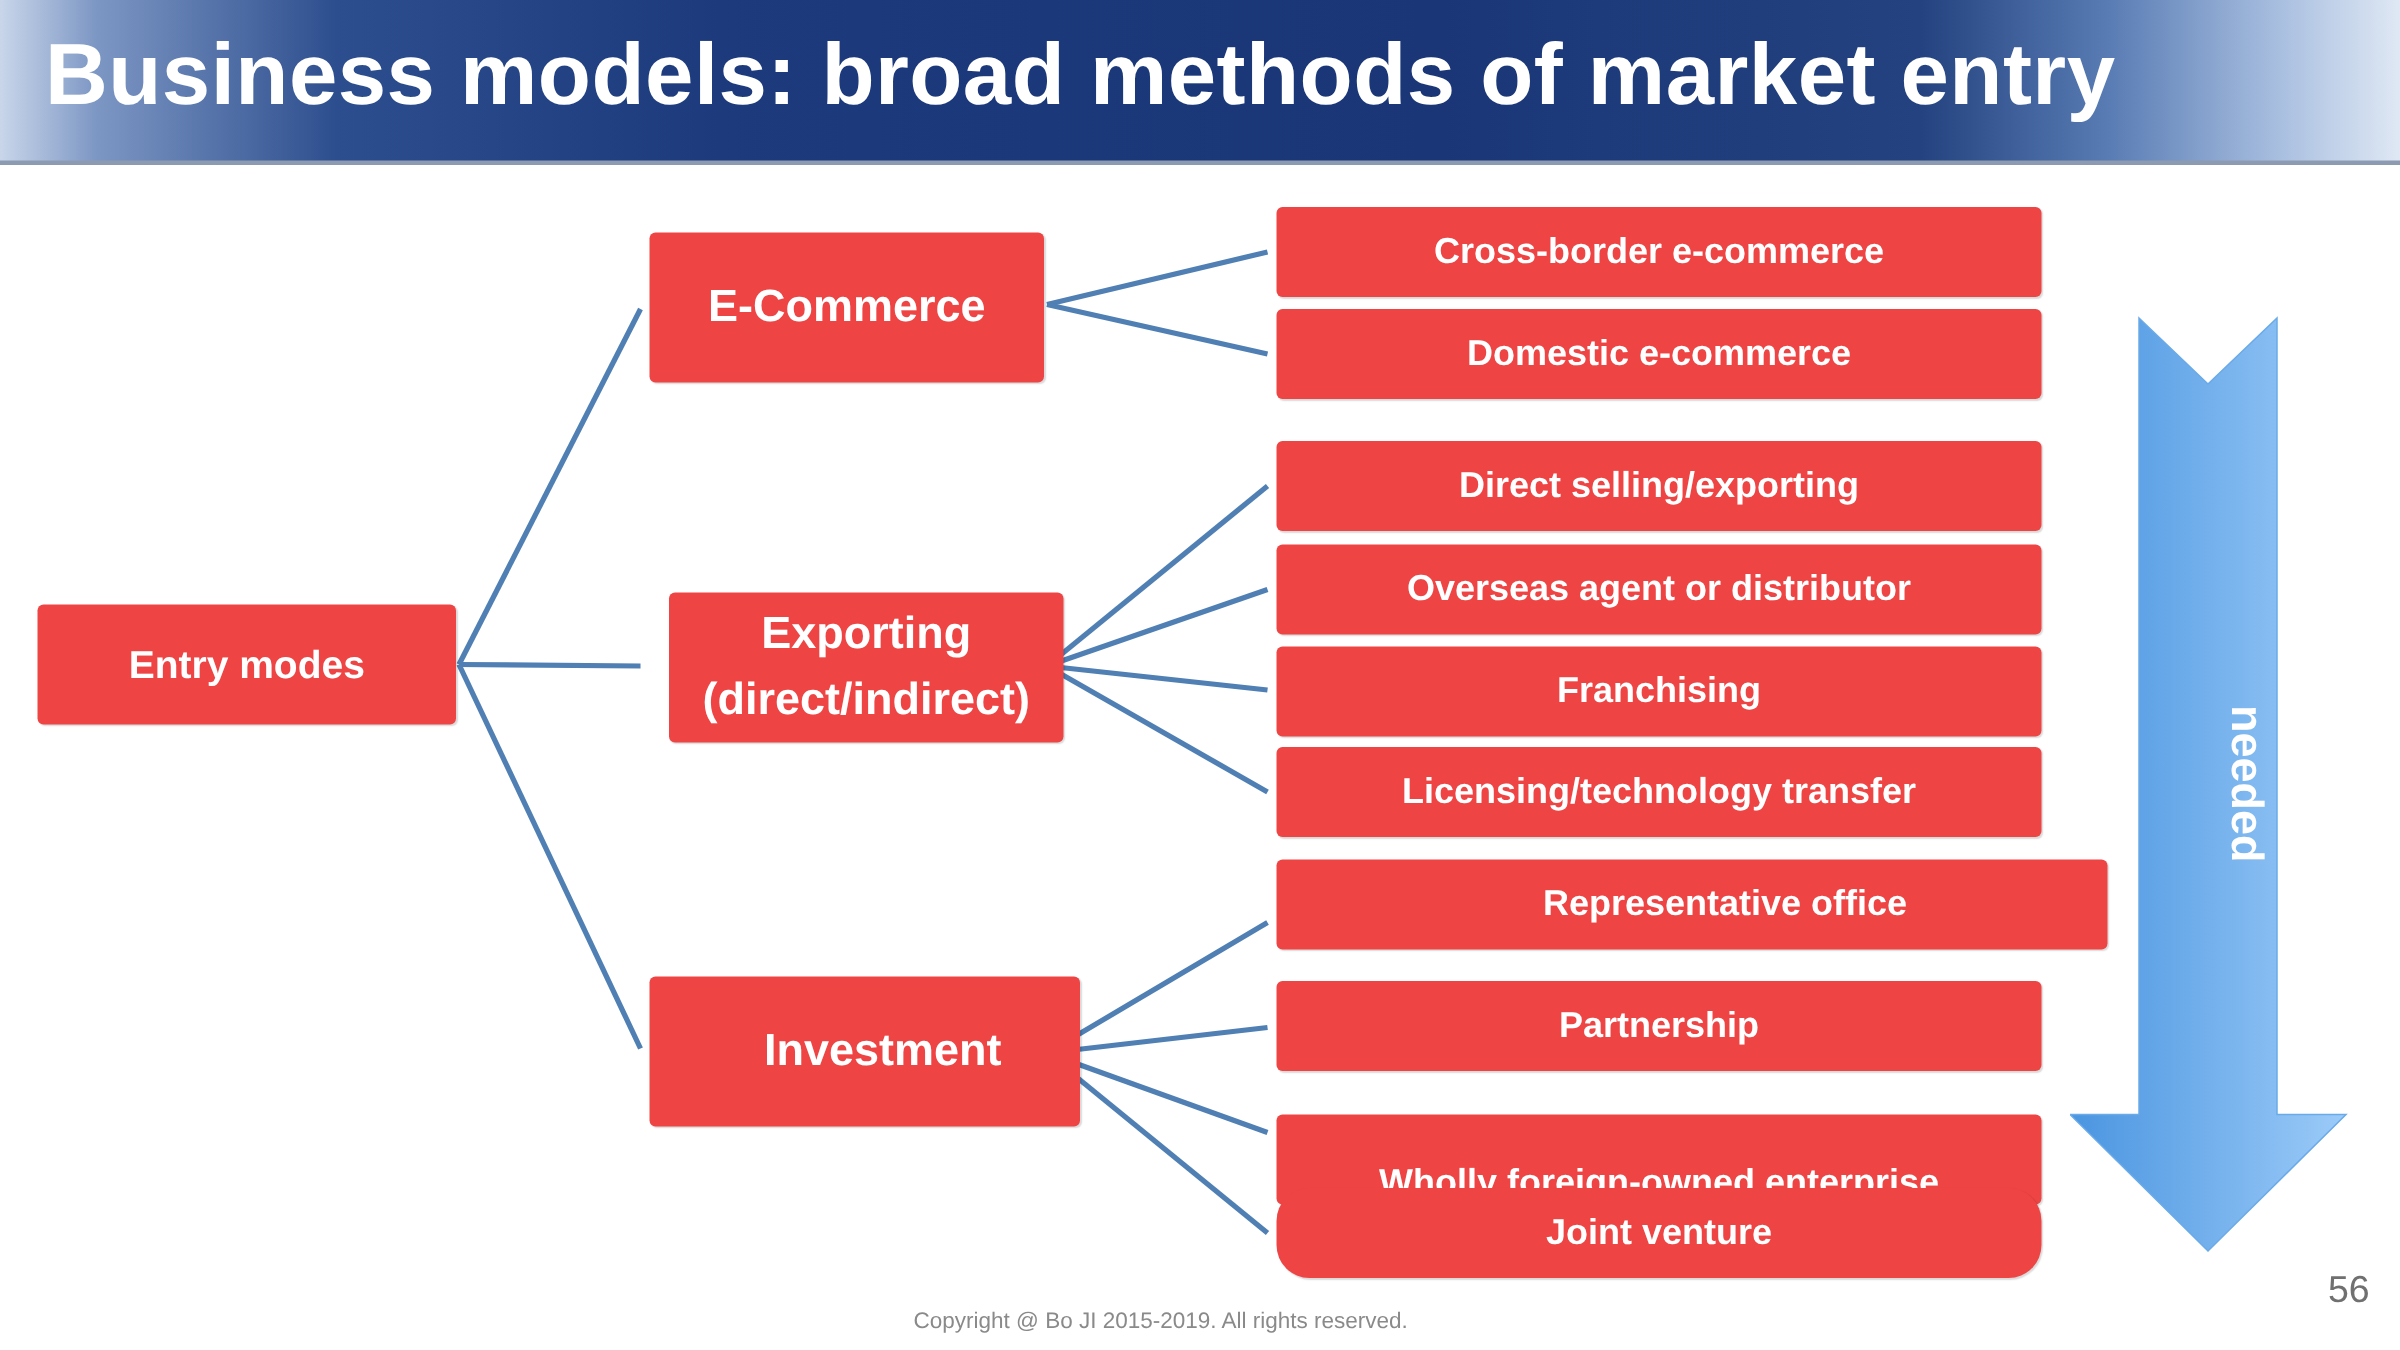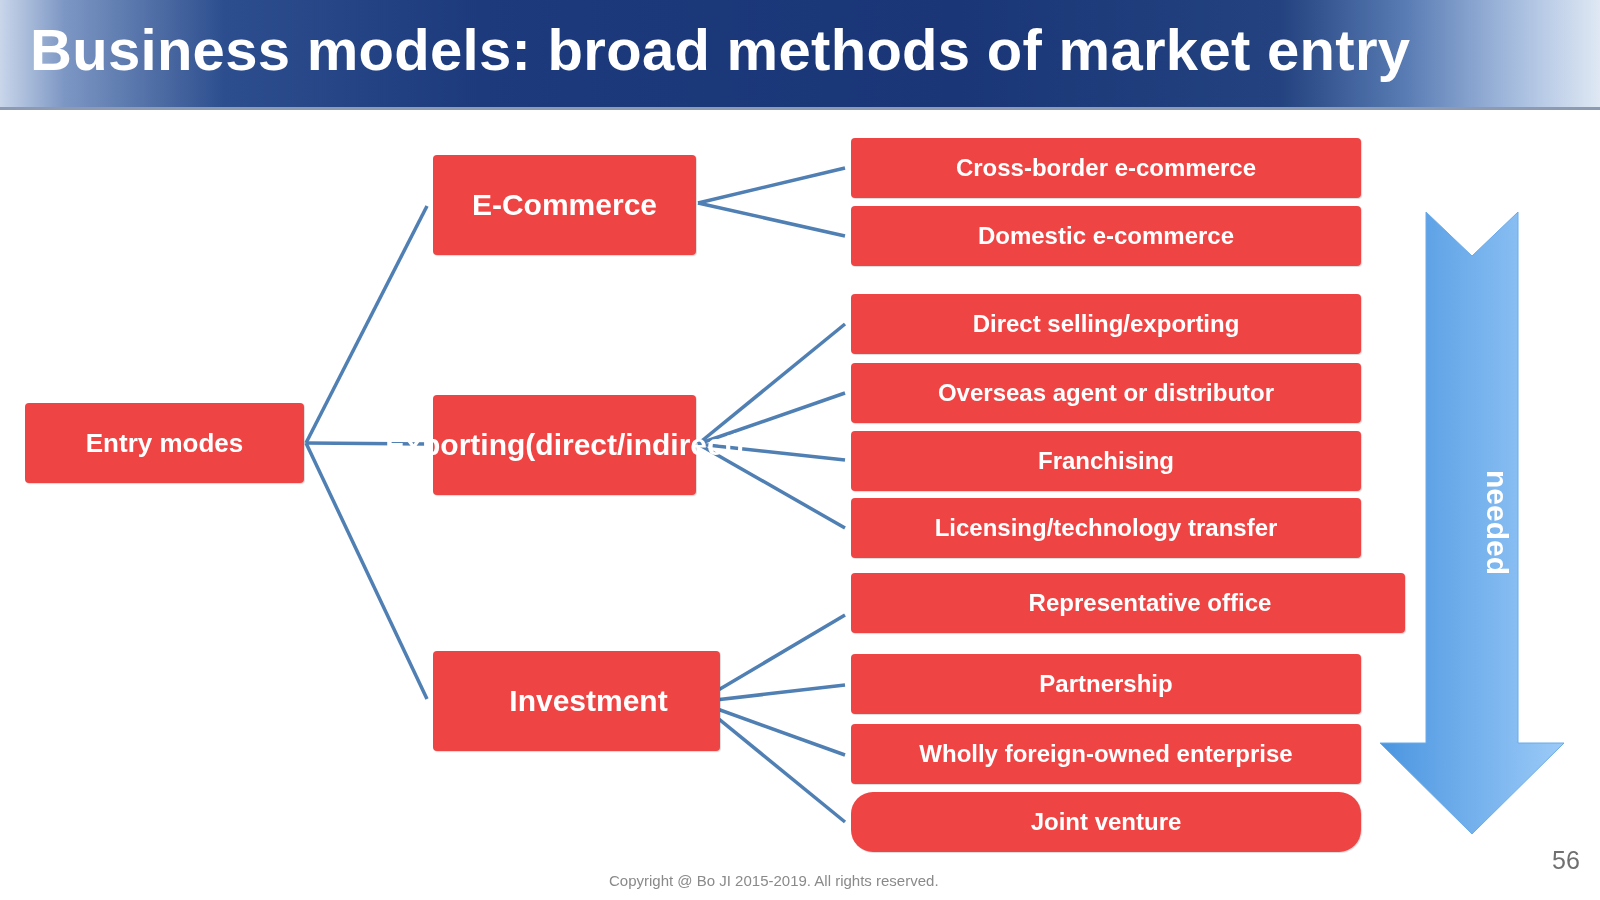--- a/index.html
+++ b/index.html
@@ -44,21 +44,21 @@
   </g>
 </svg>
 
 <div class="box root">
     <span>Entry modes</span>
   </div>
 
 <div class="box mid" style="top:155px;height:100px;">
     <span>E-Commerce</span>
   </div>
-<div class="box mid" style="top:395px;height:100px;">
+<div class="box mid" style="top:395px;height:100px;flex-direction:column;margin-left:13px;">
   <span>Exporting</span>
   <span>(direct/indirect)</span>
 </div>
 <div class="box mid" style="top:651px;height:100px;padding-left:24px;">
     <span>Investment</span>
   </div>
 
 <div class="box leaf" style="top:138px;">
     <span>Cross-border e-commerce</span>
   </div>
@@ -76,21 +76,21 @@
   </div>
 <div class="box leaf" style="top:498px;">
     <span>Licensing/technology transfer</span>
   </div>
 <div class="box leaf" style="top:573px;padding-left:44px;">
     <span>Representative office</span>
   </div>
 <div class="box leaf" style="top:654px;">
     <span>Partnership</span>
   </div>
-<div class="box leaf" style="top:724px;">
+<div class="box leaf" style="top:743px;align-items:flex-end;">
     <span>Wholly foreign-owned enterprise</span>
   </div>
 <div class="box leaf" style="top:792px;border-radius:22px;">
     <span>Joint venture</span>
   </div>
 
 <svg class="arrow" width="200" height="640">
   <defs>
     <linearGradient id="ag" x1="0" y1="0" x2="1" y2="0">
       <stop offset="0" stop-color="#4a95e0"></stop>

